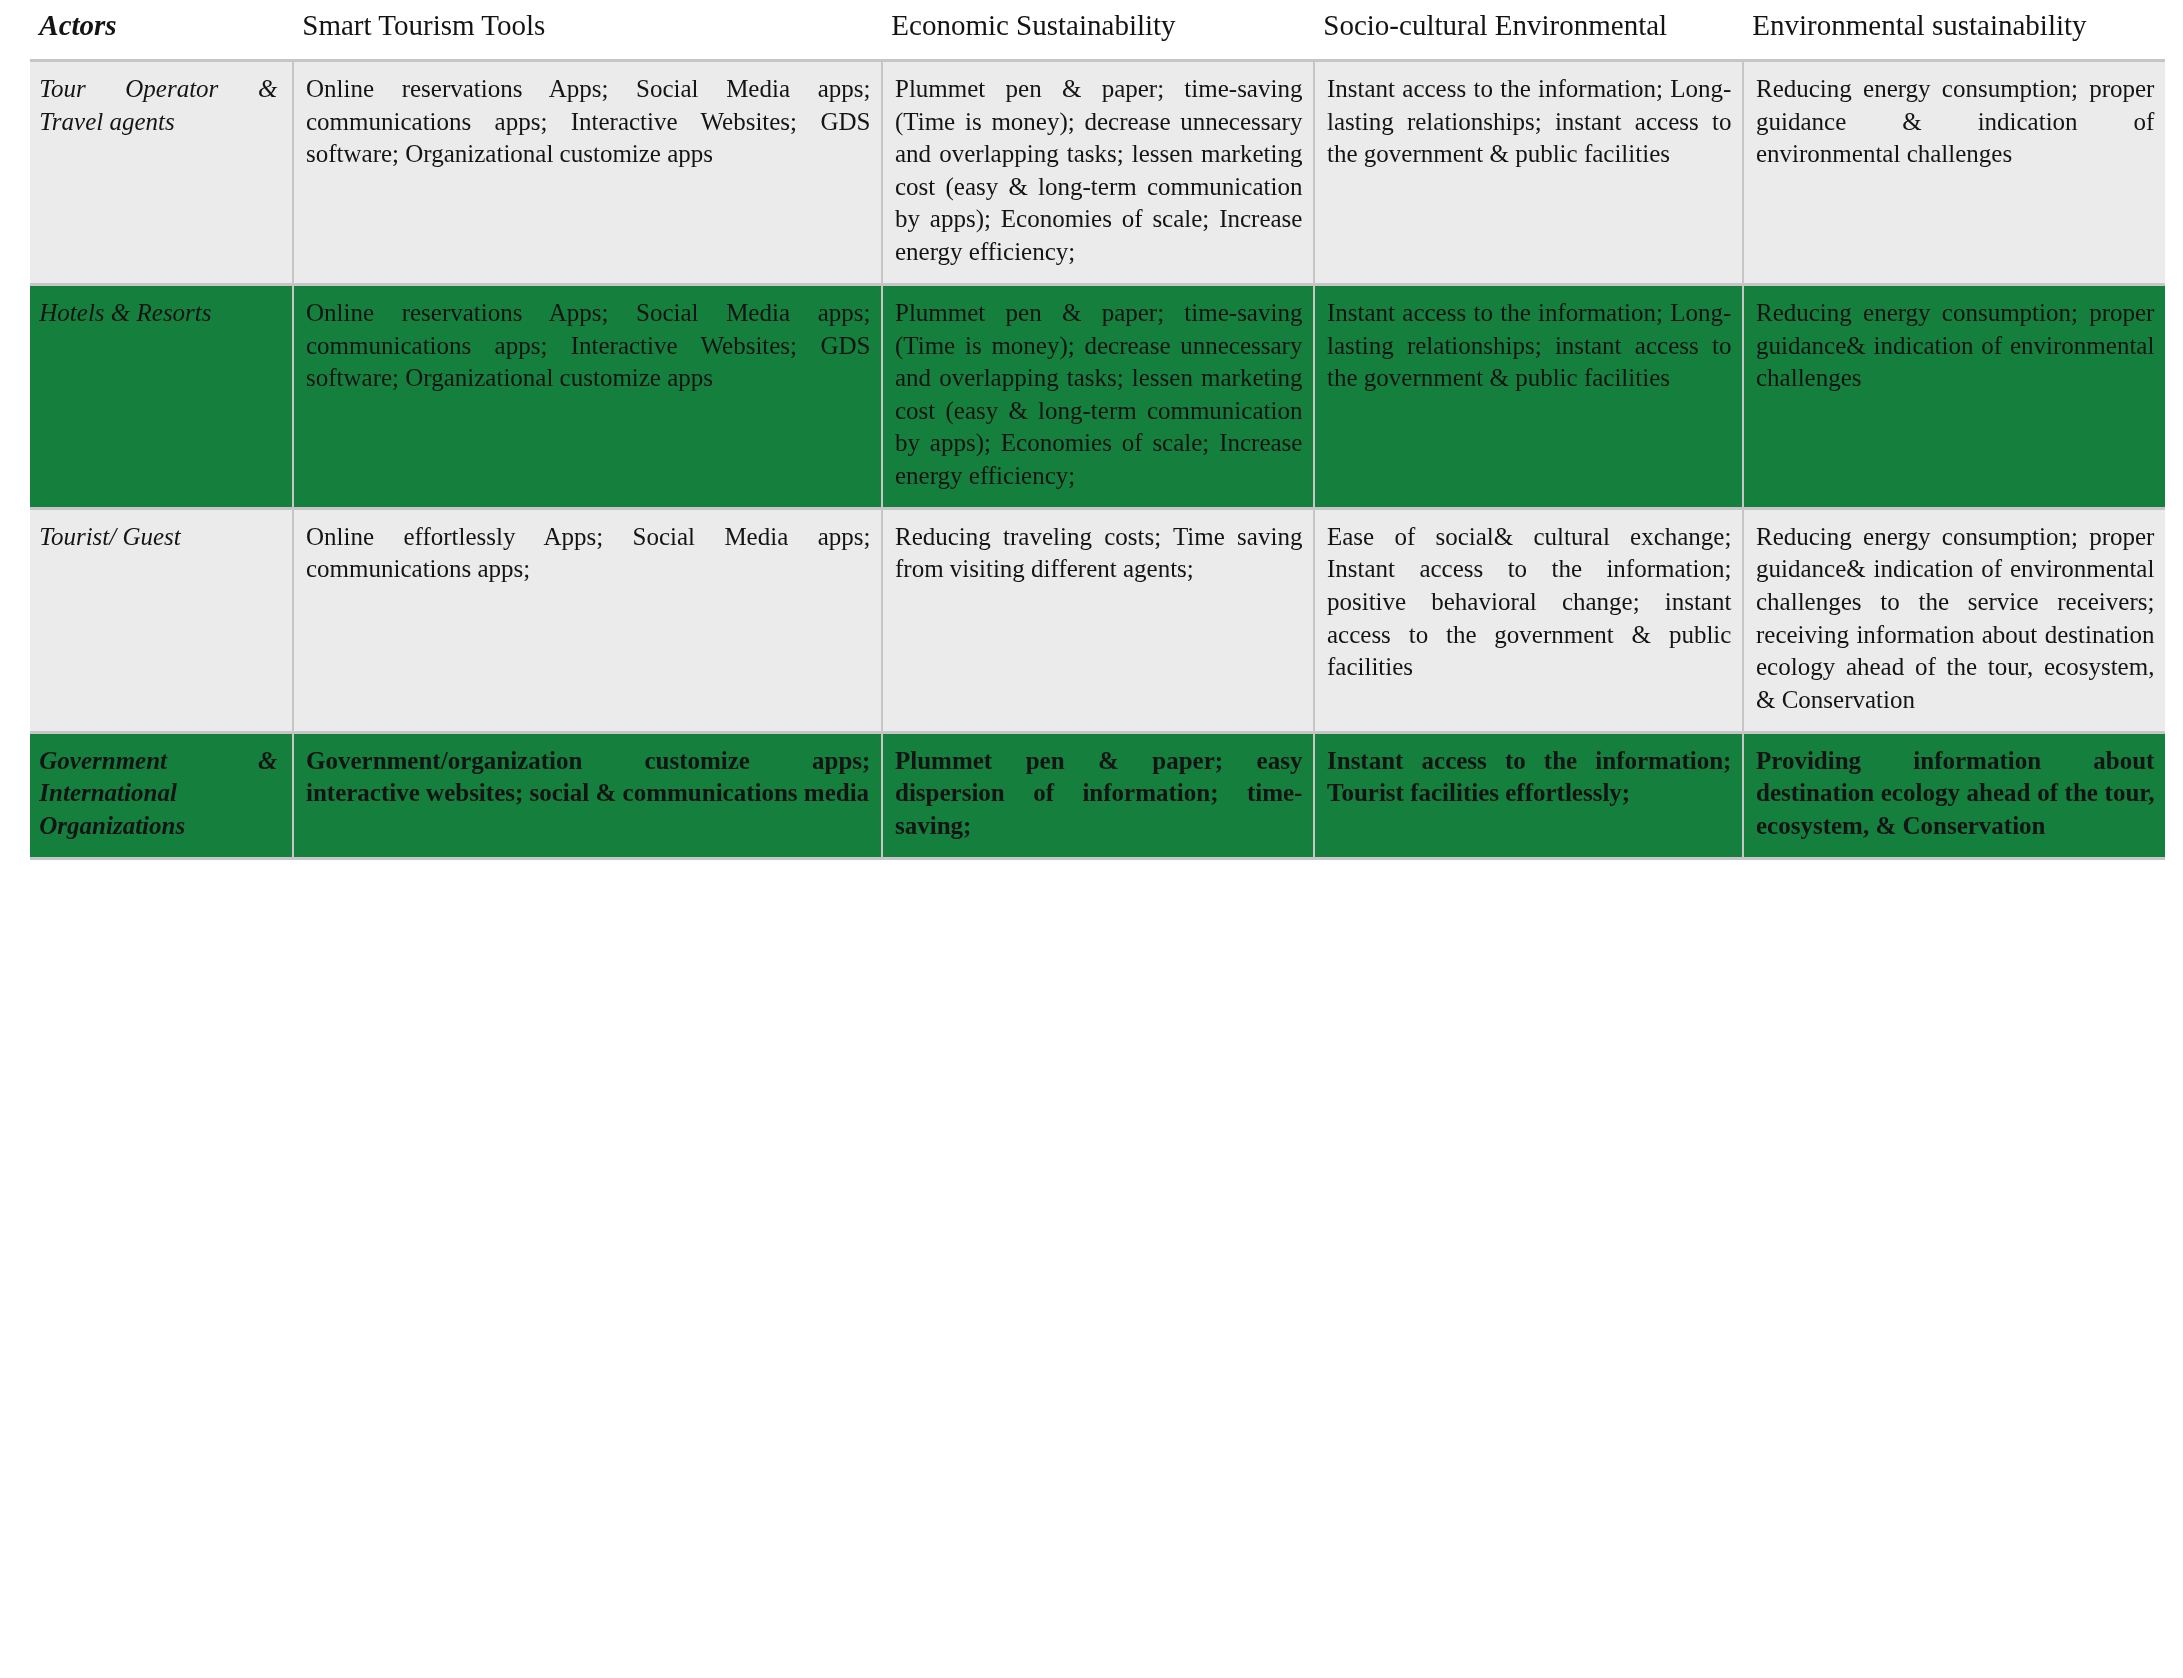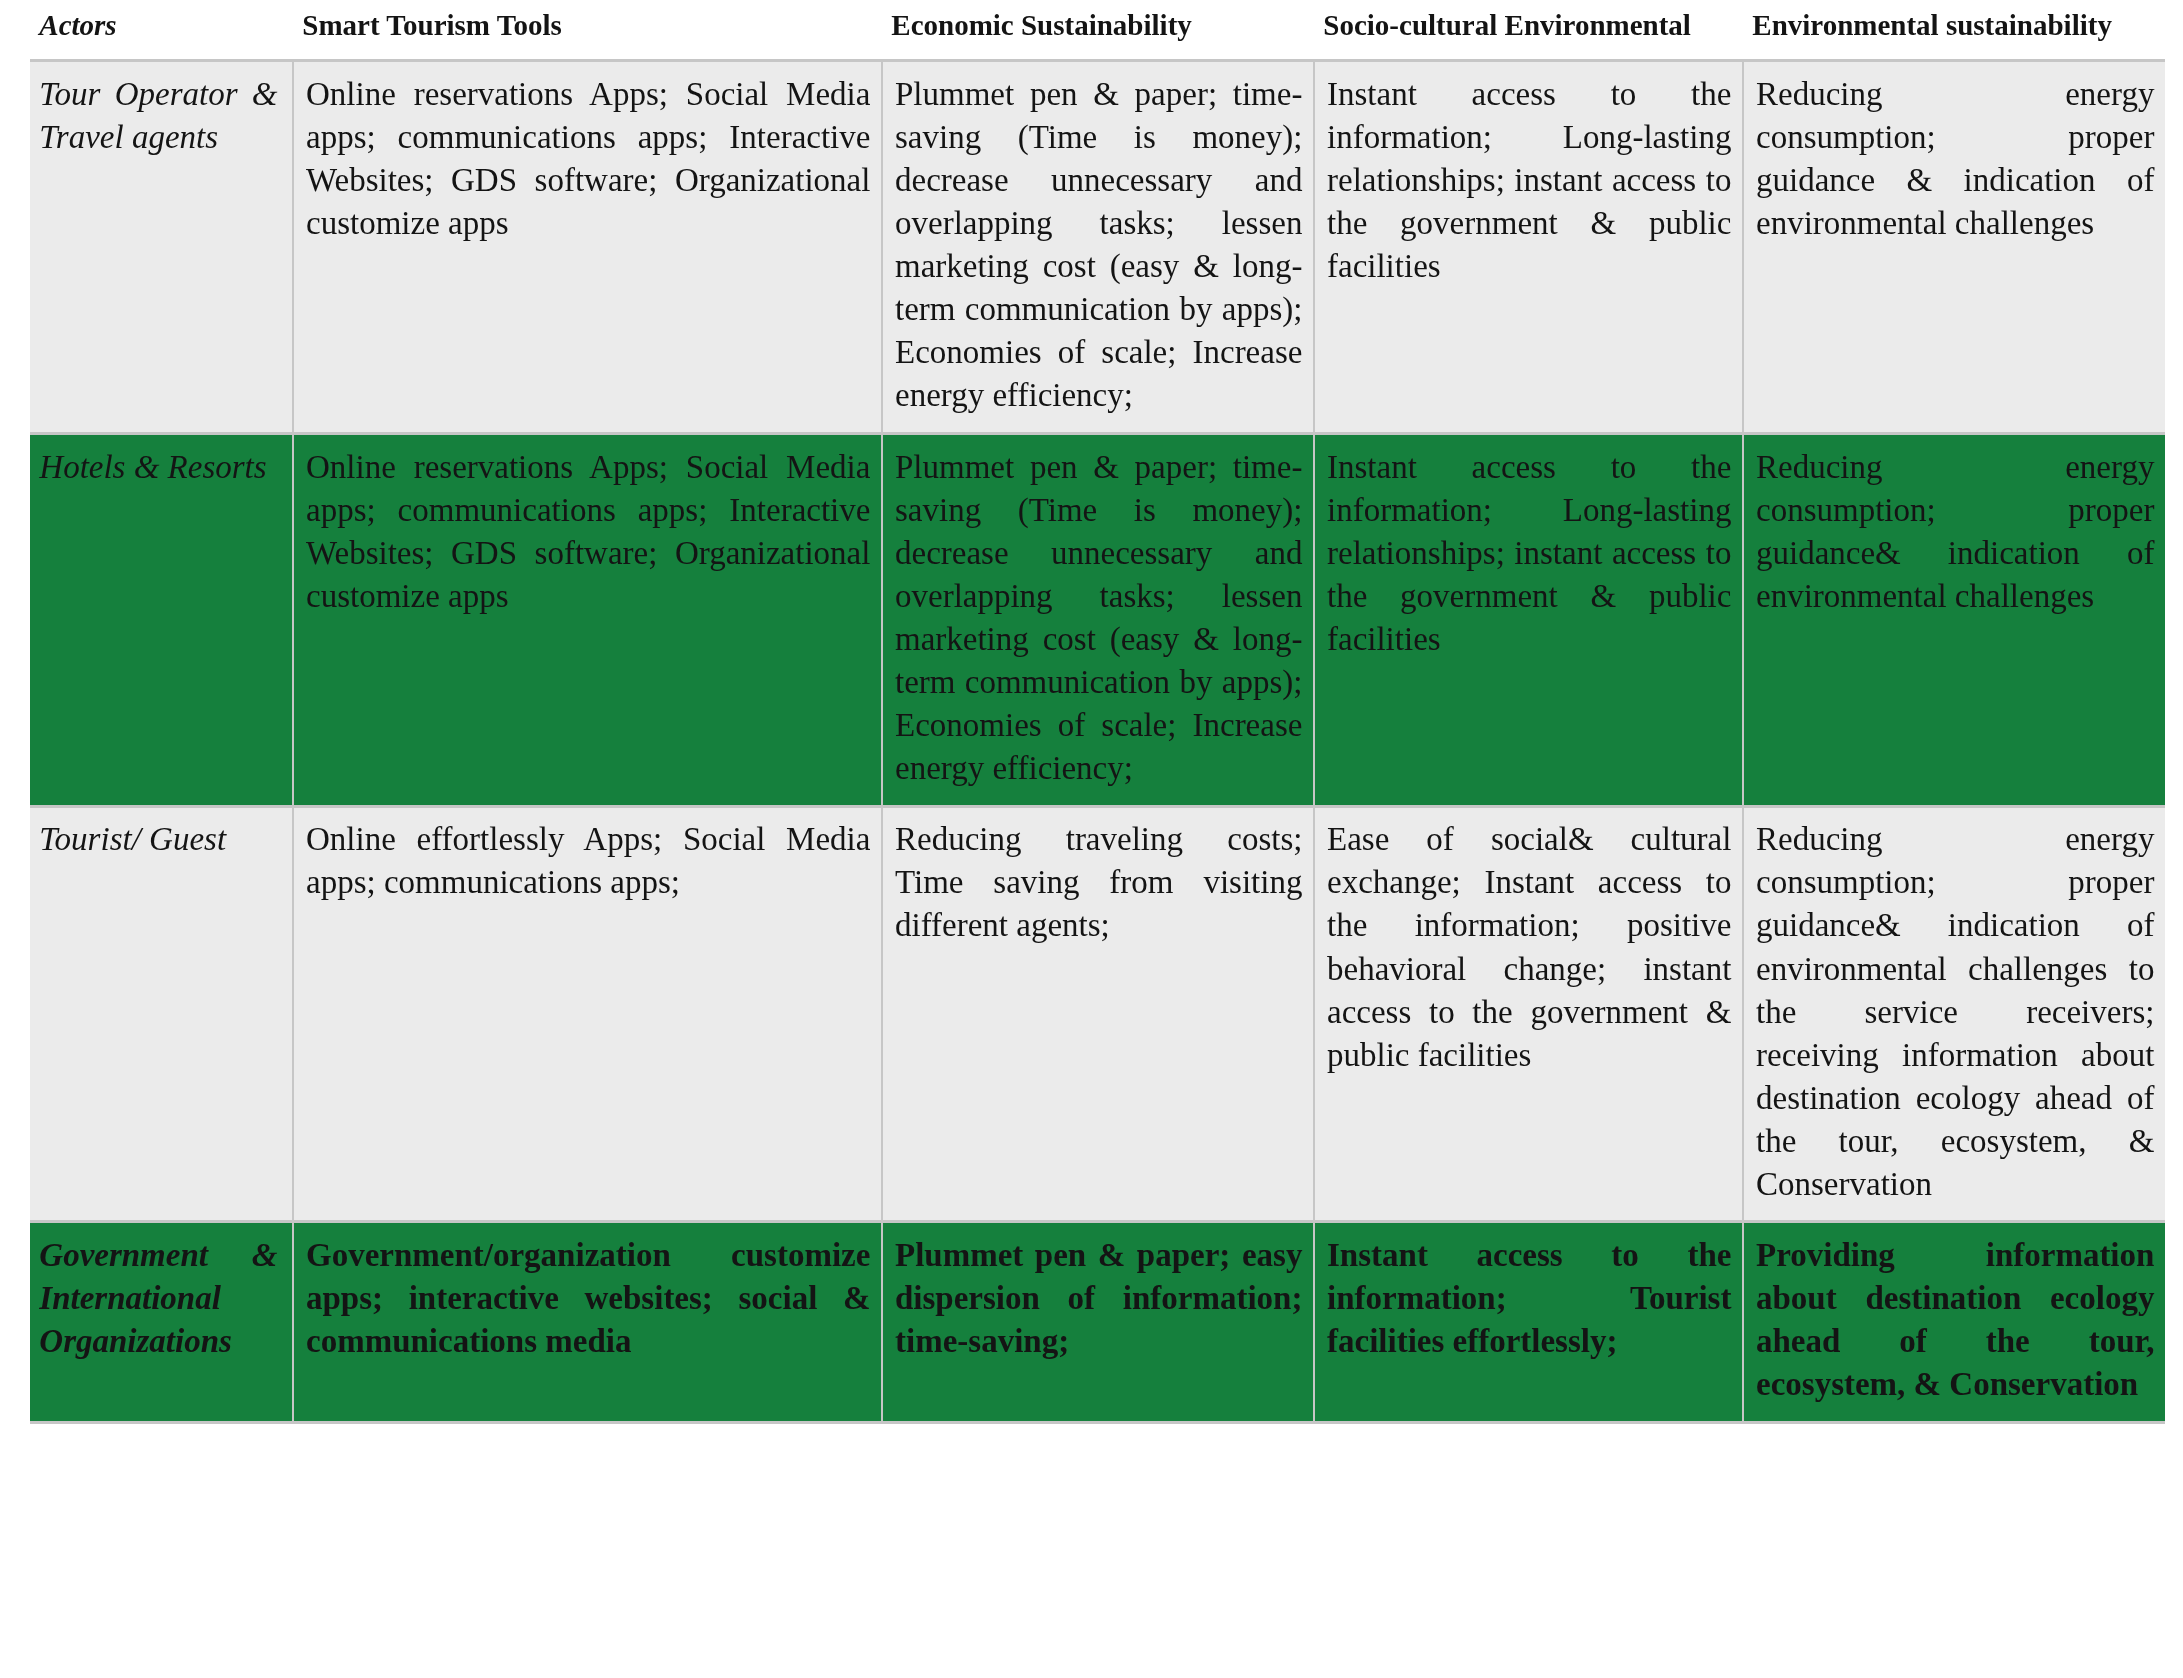--- a/index.html
+++ b/index.html
@@ -32,21 +32,21 @@
     table-layout: fixed;
   }
 
   table.matrix col.c-actors          { width: 263px; }
   table.matrix col.c-tools           { width: 589px; }
   table.matrix col.c-economic        { width: 432px; }
   table.matrix col.c-socio           { width: 429px; }
   table.matrix col.c-environmental   { width: 422px; }
 
   thead th {
-    font-weight: bold;
+    font-weight: normal;
     font-size: 29px;
     line-height: 1.13;
     text-align: left;
     vertical-align: top;
     padding: 4px 9.3px 17.3px 9.3px;
     border: none;
     background: #ffffff;
     word-break: break-word;
     hyphens: none;
   }
@@ -58,21 +58,21 @@
 
   thead tr {
     border-bottom: 3.3px solid #c6c6c6;
   }
 
   tbody tr {
     border-top: 3.3px solid #c6c6c6;
   }
 
   tbody td {
-    font-size: 33px;
+    font-size: 25px;
     line-height: 1.305;
     vertical-align: top;
     text-align: justify;
     text-justify: inter-word;
     padding: 10.6px 10.6px 14.6px 12px;
     border-left: 2.7px solid #c6c6c6;
     word-spacing: normal;
     hyphens: none;
   }
 

